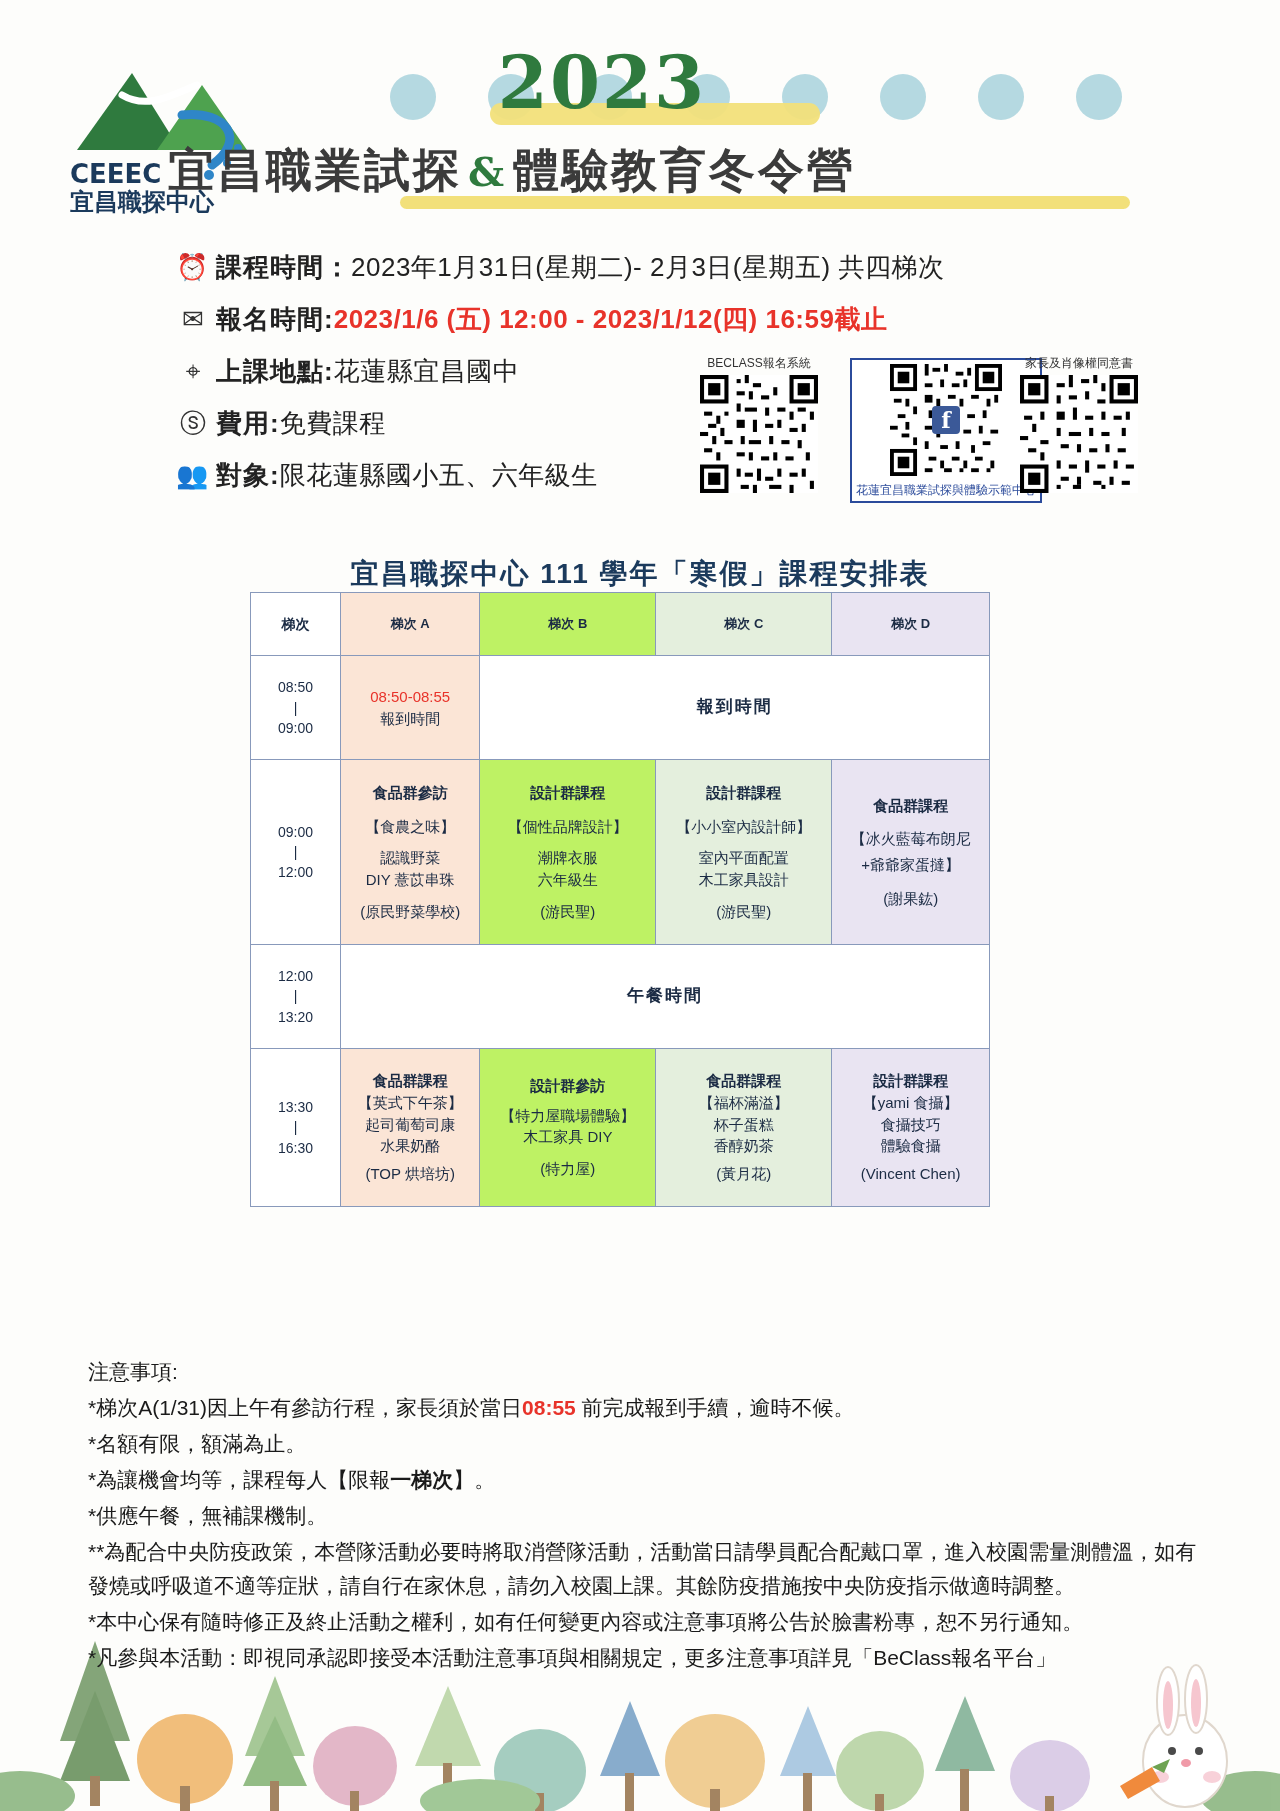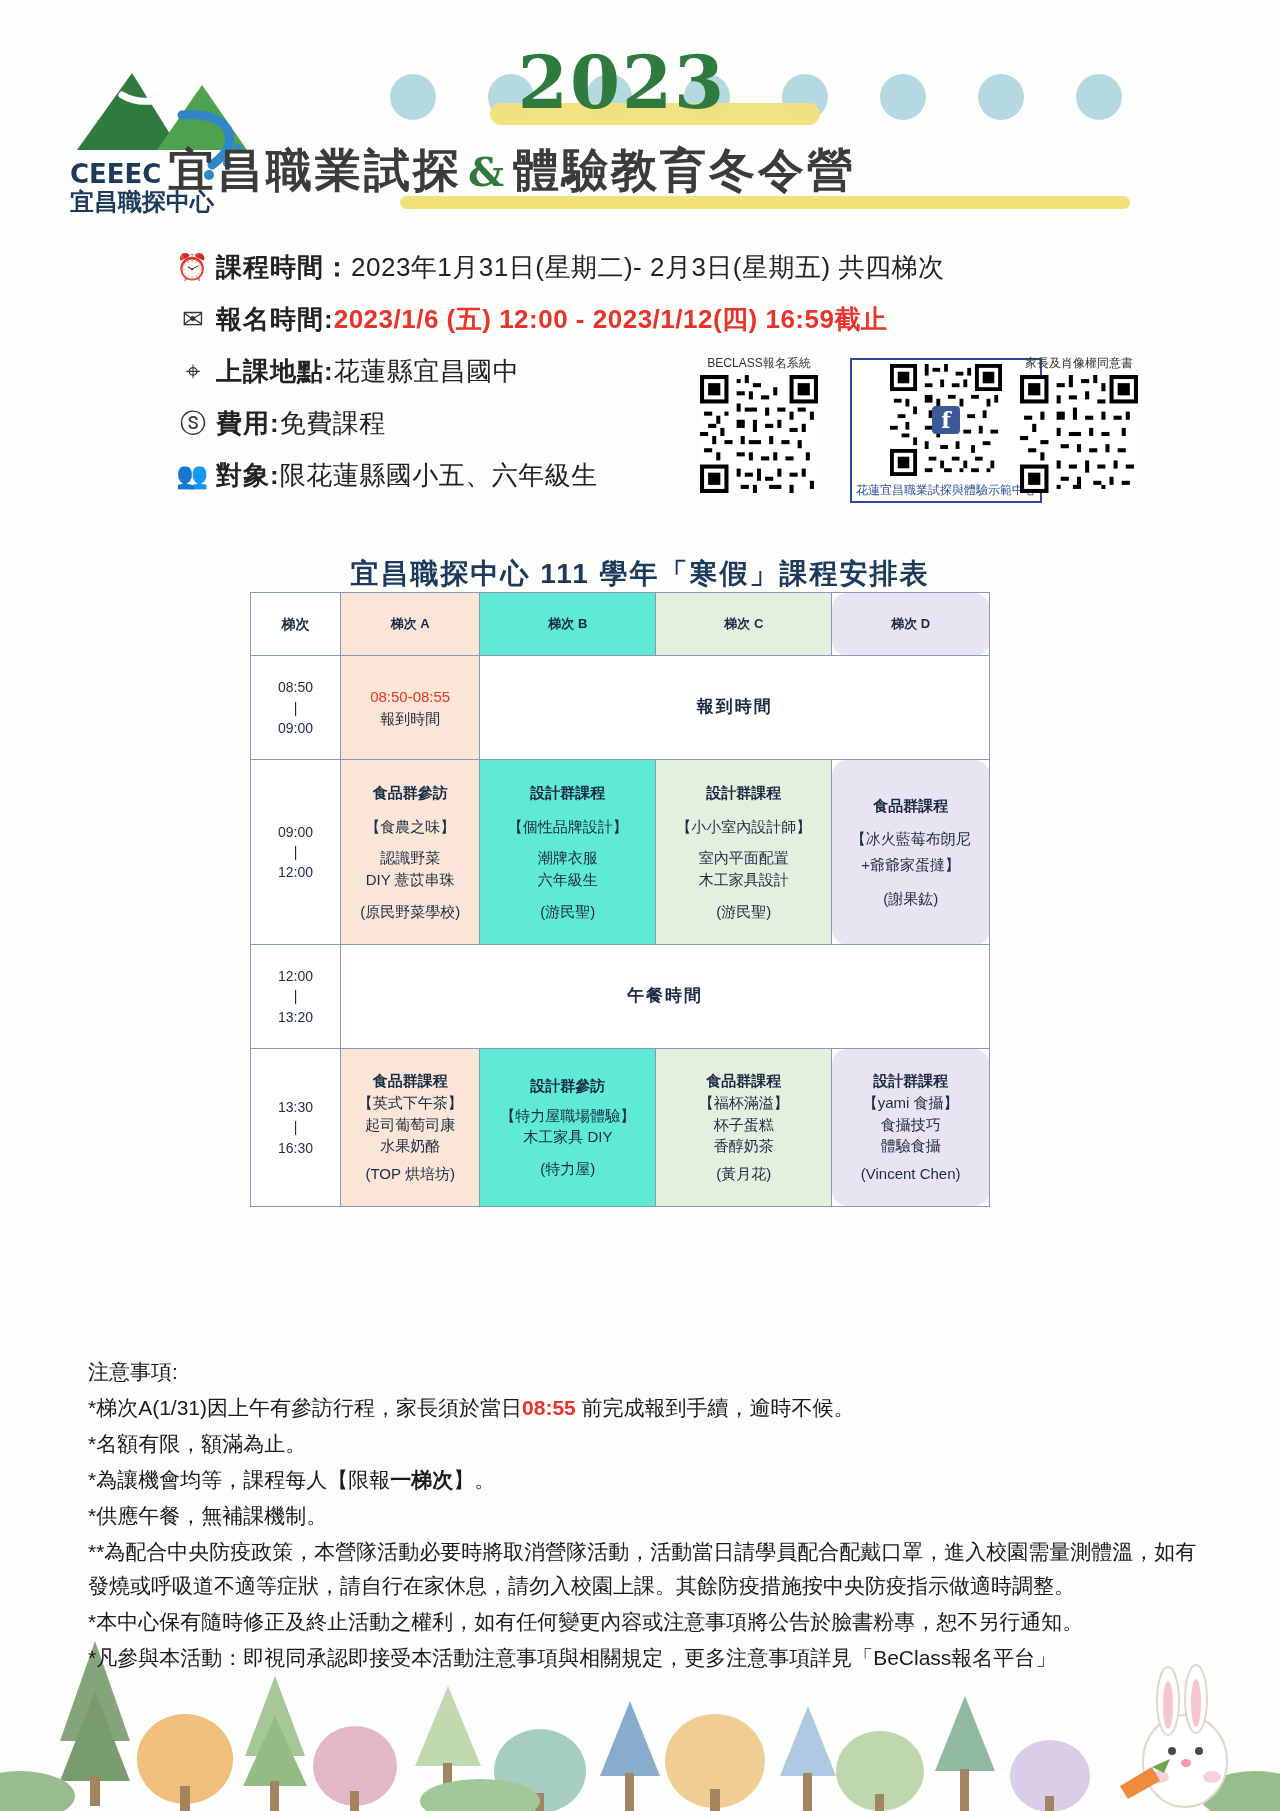--- a/index.html
+++ b/index.html
@@ -32,21 +32,20 @@
   .logo svg { display:block; }
 
   
   .year {
     position: absolute; top: 40px; left: 0; width: 1204px;
     text-align: center;
     font-size: 72px; font-weight: bold; color: #2f7a3e;
     font-family: "DejaVu Serif", serif;
     letter-spacing: 2px;
     z-index: 4;
-    margin-left: 20px;
   }
   .year-underline {
     position: absolute; top: 103px; left: 490px; width: 330px; height: 22px;
     background: #f2e07a; border-radius: 11px; z-index: 3; opacity:.95;
   }
   .maintitle {
     position: absolute; top: 140px; left: 0; width: 1024px;
     text-align: center; z-index: 4;
     font-size: 46px; font-weight: bold; color: #3b3b3b;
     letter-spacing: 3px;
@@ -93,23 +92,23 @@
     font-size: 15px; color: #1b2b44;
   }
   table.sched td {
     border: 1px solid #8899bb;
     text-align: center; vertical-align: middle;
     padding: 21px 4px; line-height: 1.45;
   }
   .hdr { font-weight: 700; font-size: 13px; padding: 12px 4px; }
   .c-time { background: #ffffff; width: 90px; font-size: 14px; line-height: 1.5; }
   .c-a { background: #fbe5d6; }
-  .c-b { background: #5eead4; margin-left: 12px; }
+  .c-b { background: #bef264; margin-left: 12px; }
   .c-c { background: #e4efdd; }
-  .c-d { background: #e9e4f2; border-radius: 16px; }
+  .c-d { background: #e9e4f2; }
   .wide { background: #ffffff; font-size: 17px; font-weight: 600; letter-spacing: 2px; }
   .red { color: #e8332a; }
   .cell-title { font-weight: 600; }
   .tall { height: 185px; }
   .tall2 { height: 155px; }
 
   
   .notes {
     position: absolute; left: 88px; top: 1355px; width: 1110px;
     font-size: 21px; color: #1a1a1a; line-height: 1.62; z-index: 5;

